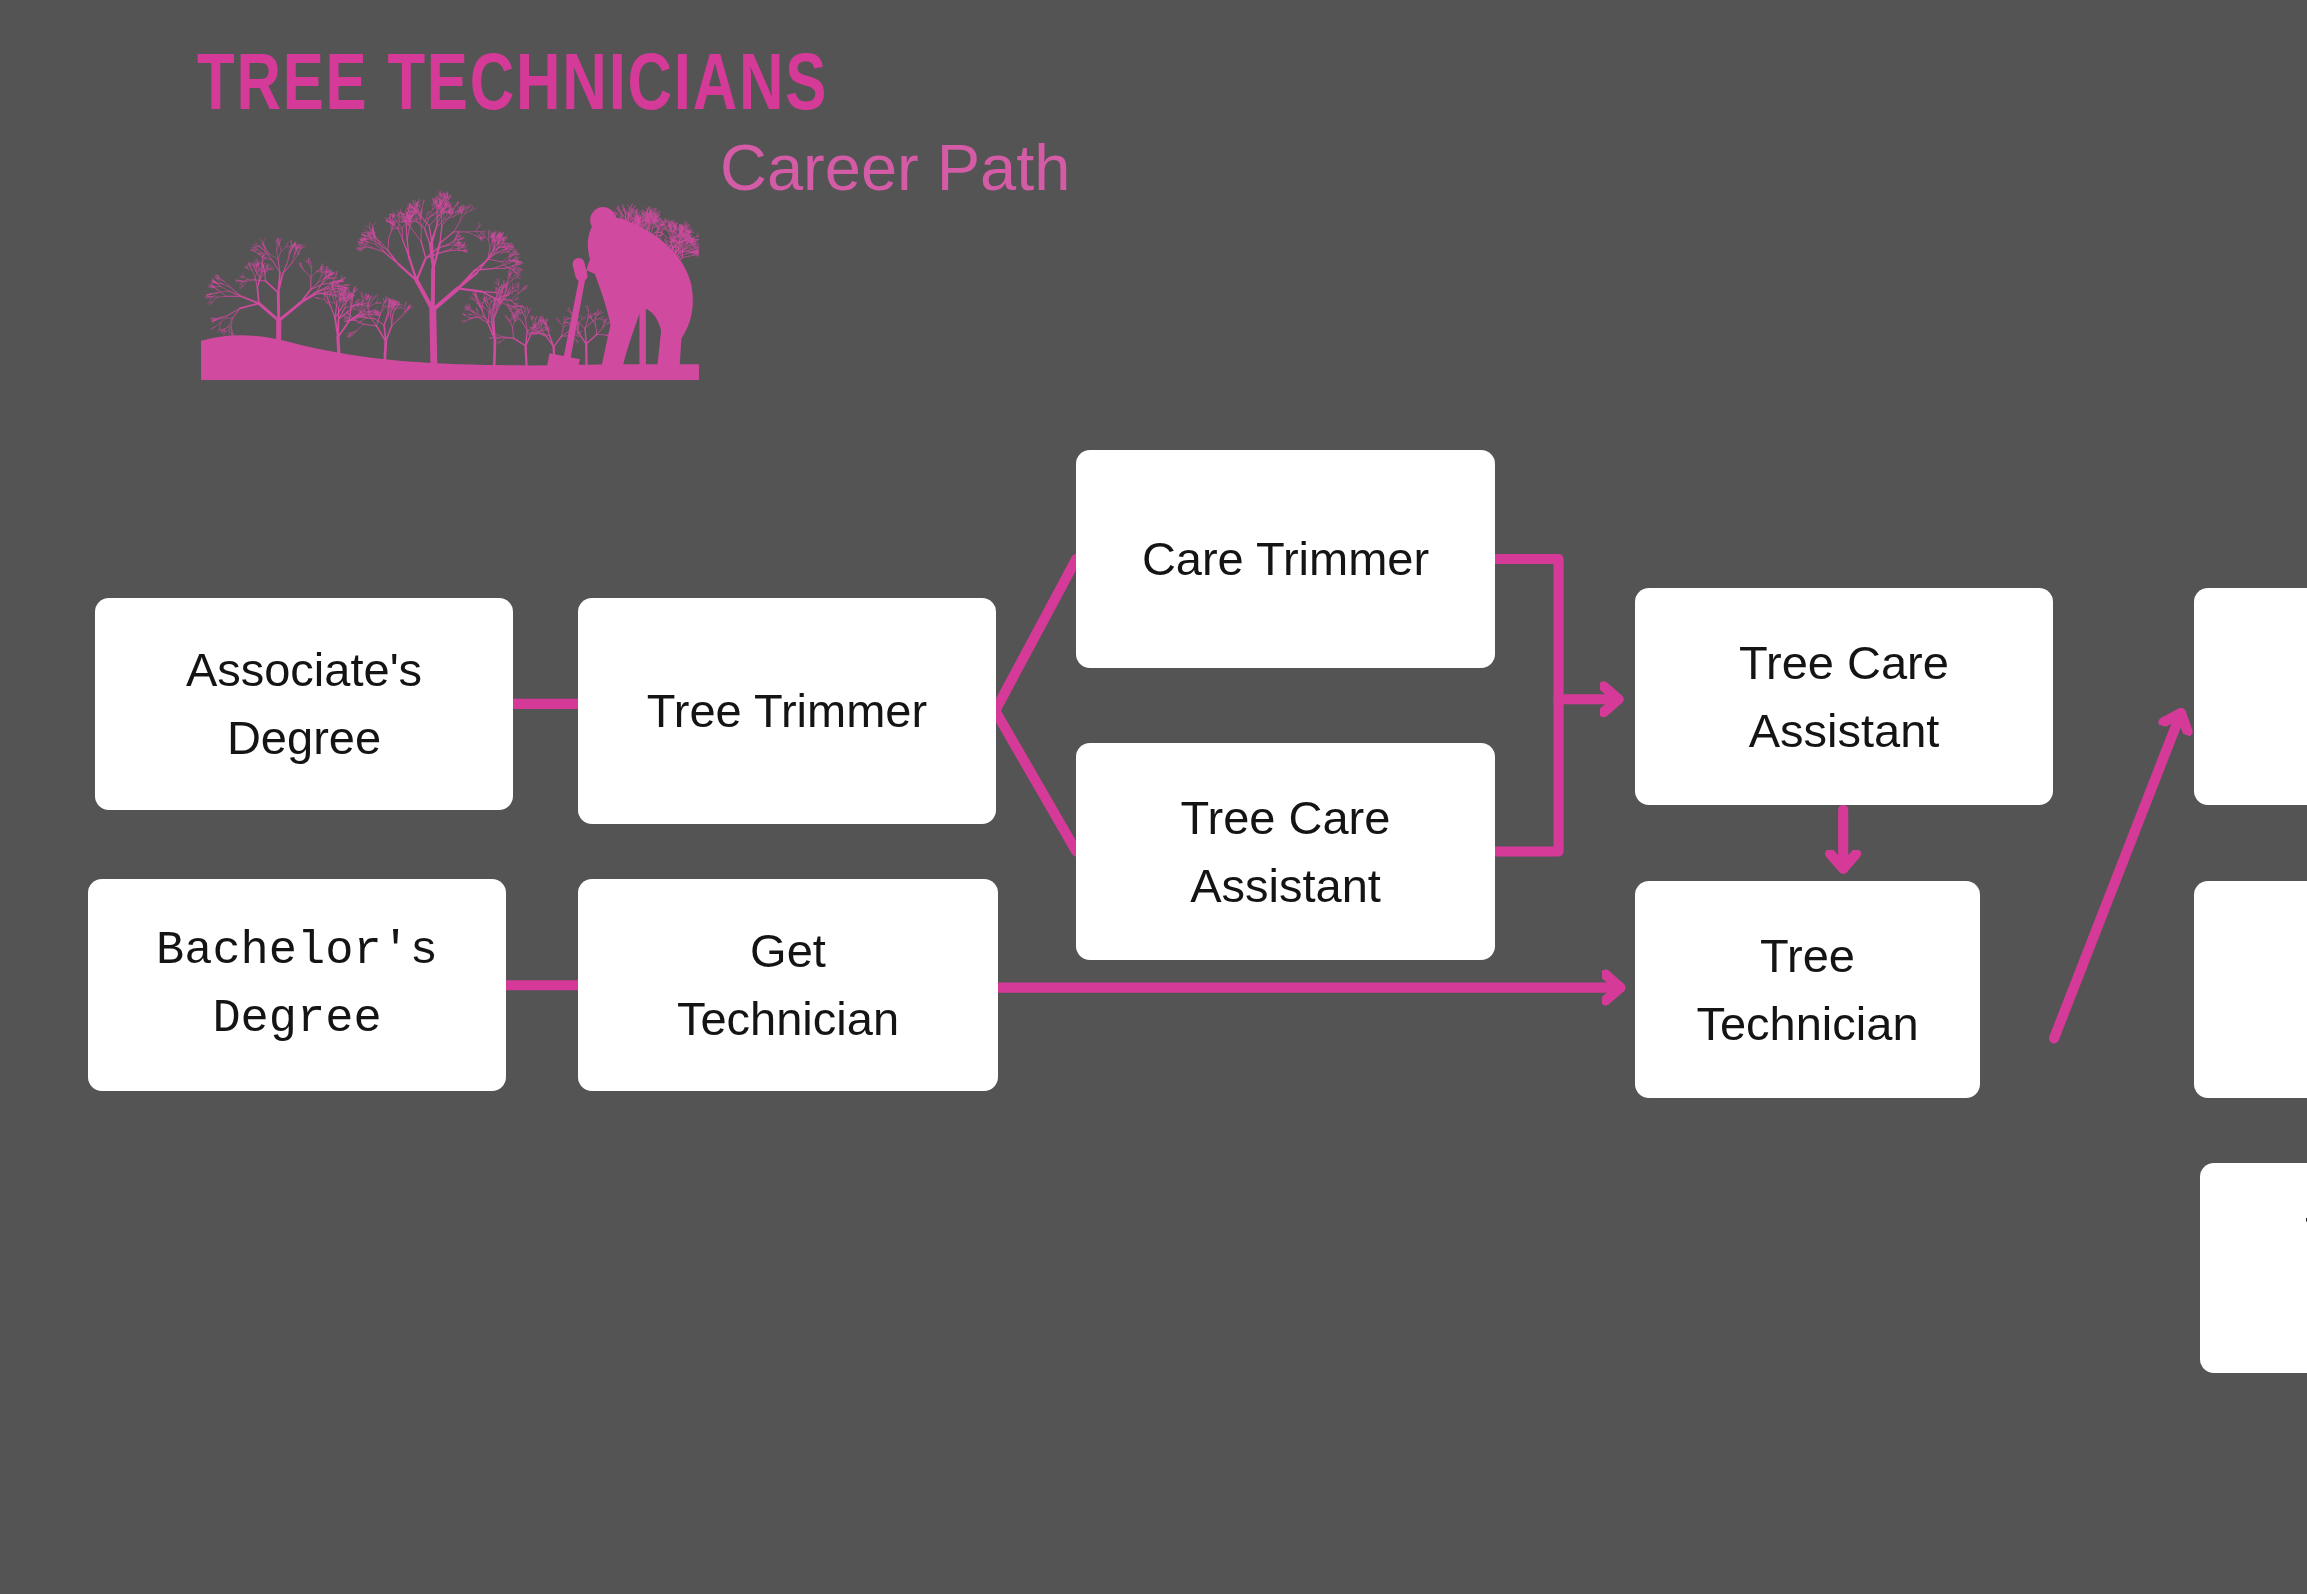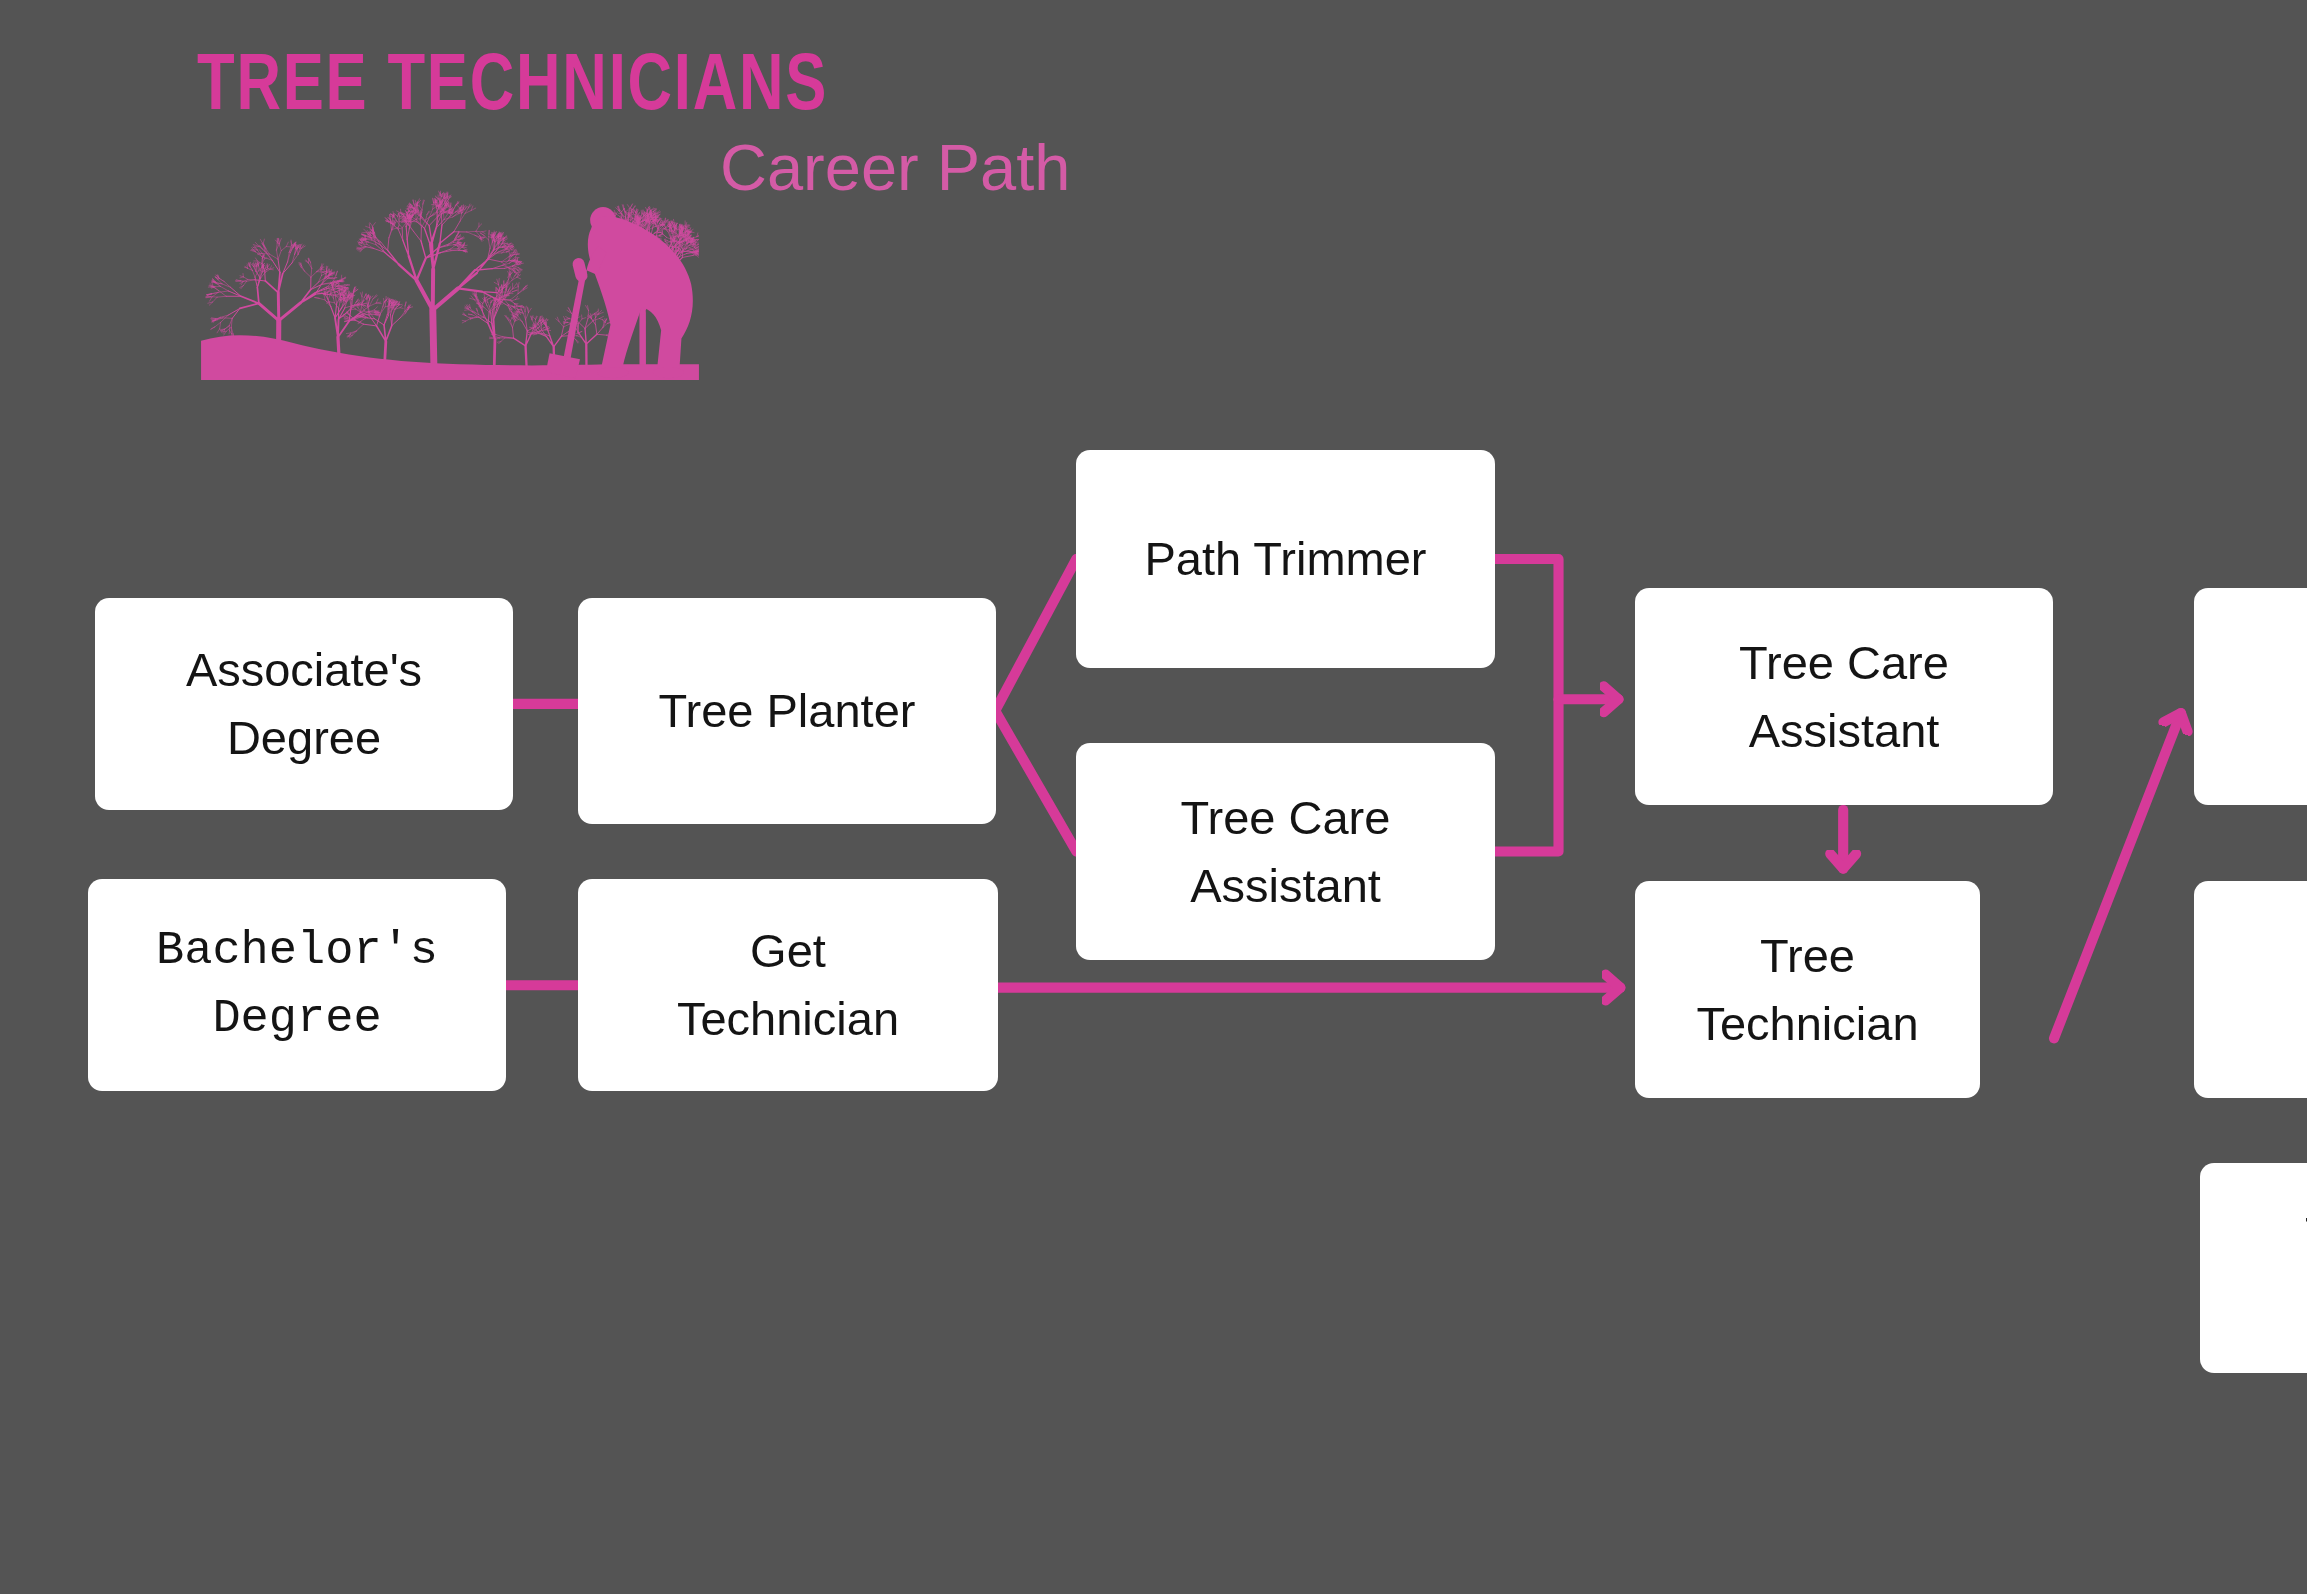--- a/index.html
+++ b/index.html
@@ -147,22 +147,22 @@
     <path d="M3995,1755 L3995,1882" marker-end="url(#ah)"></path>
     <path d="M2162,2140 L3512,2140" marker-end="url(#ah)"></path>
     <path d="M4452,2250 L4727,1545" marker-end="url(#ah)"></path>
     <path d="M5210,1755 L5210,1882" marker-end="url(#ah)"></path>
     <path d="M5218,2390 L5218,2498" marker-end="url(#ah)"></path>
     <path d="M5678,2747 L5826,2747" marker-end="url(#ah)"></path>
   </svg>
 
   <div class="node" id="n-associates">Associate's
 Degree</div>
-  <div class="node" id="n-planter">Tree Planter</div>
-  <div class="node" id="n-trimmer">Path Trimmer</div>
+  <div class="node" id="n-planter">Tree Trimmer</div>
+  <div class="node" id="n-trimmer">Care Trimmer</div>
   <div class="node" id="n-tca-junior">Tree Care
 Assistant</div>
   <div class="node" id="n-bachelors">Bachelor's
 Degree</div>
   <div class="node" id="n-certified">Get
 Technician</div>
   <div class="node" id="n-tca">Tree Care
 Assistant</div>
   <div class="node" id="n-technician">Tree
 Technician</div>

